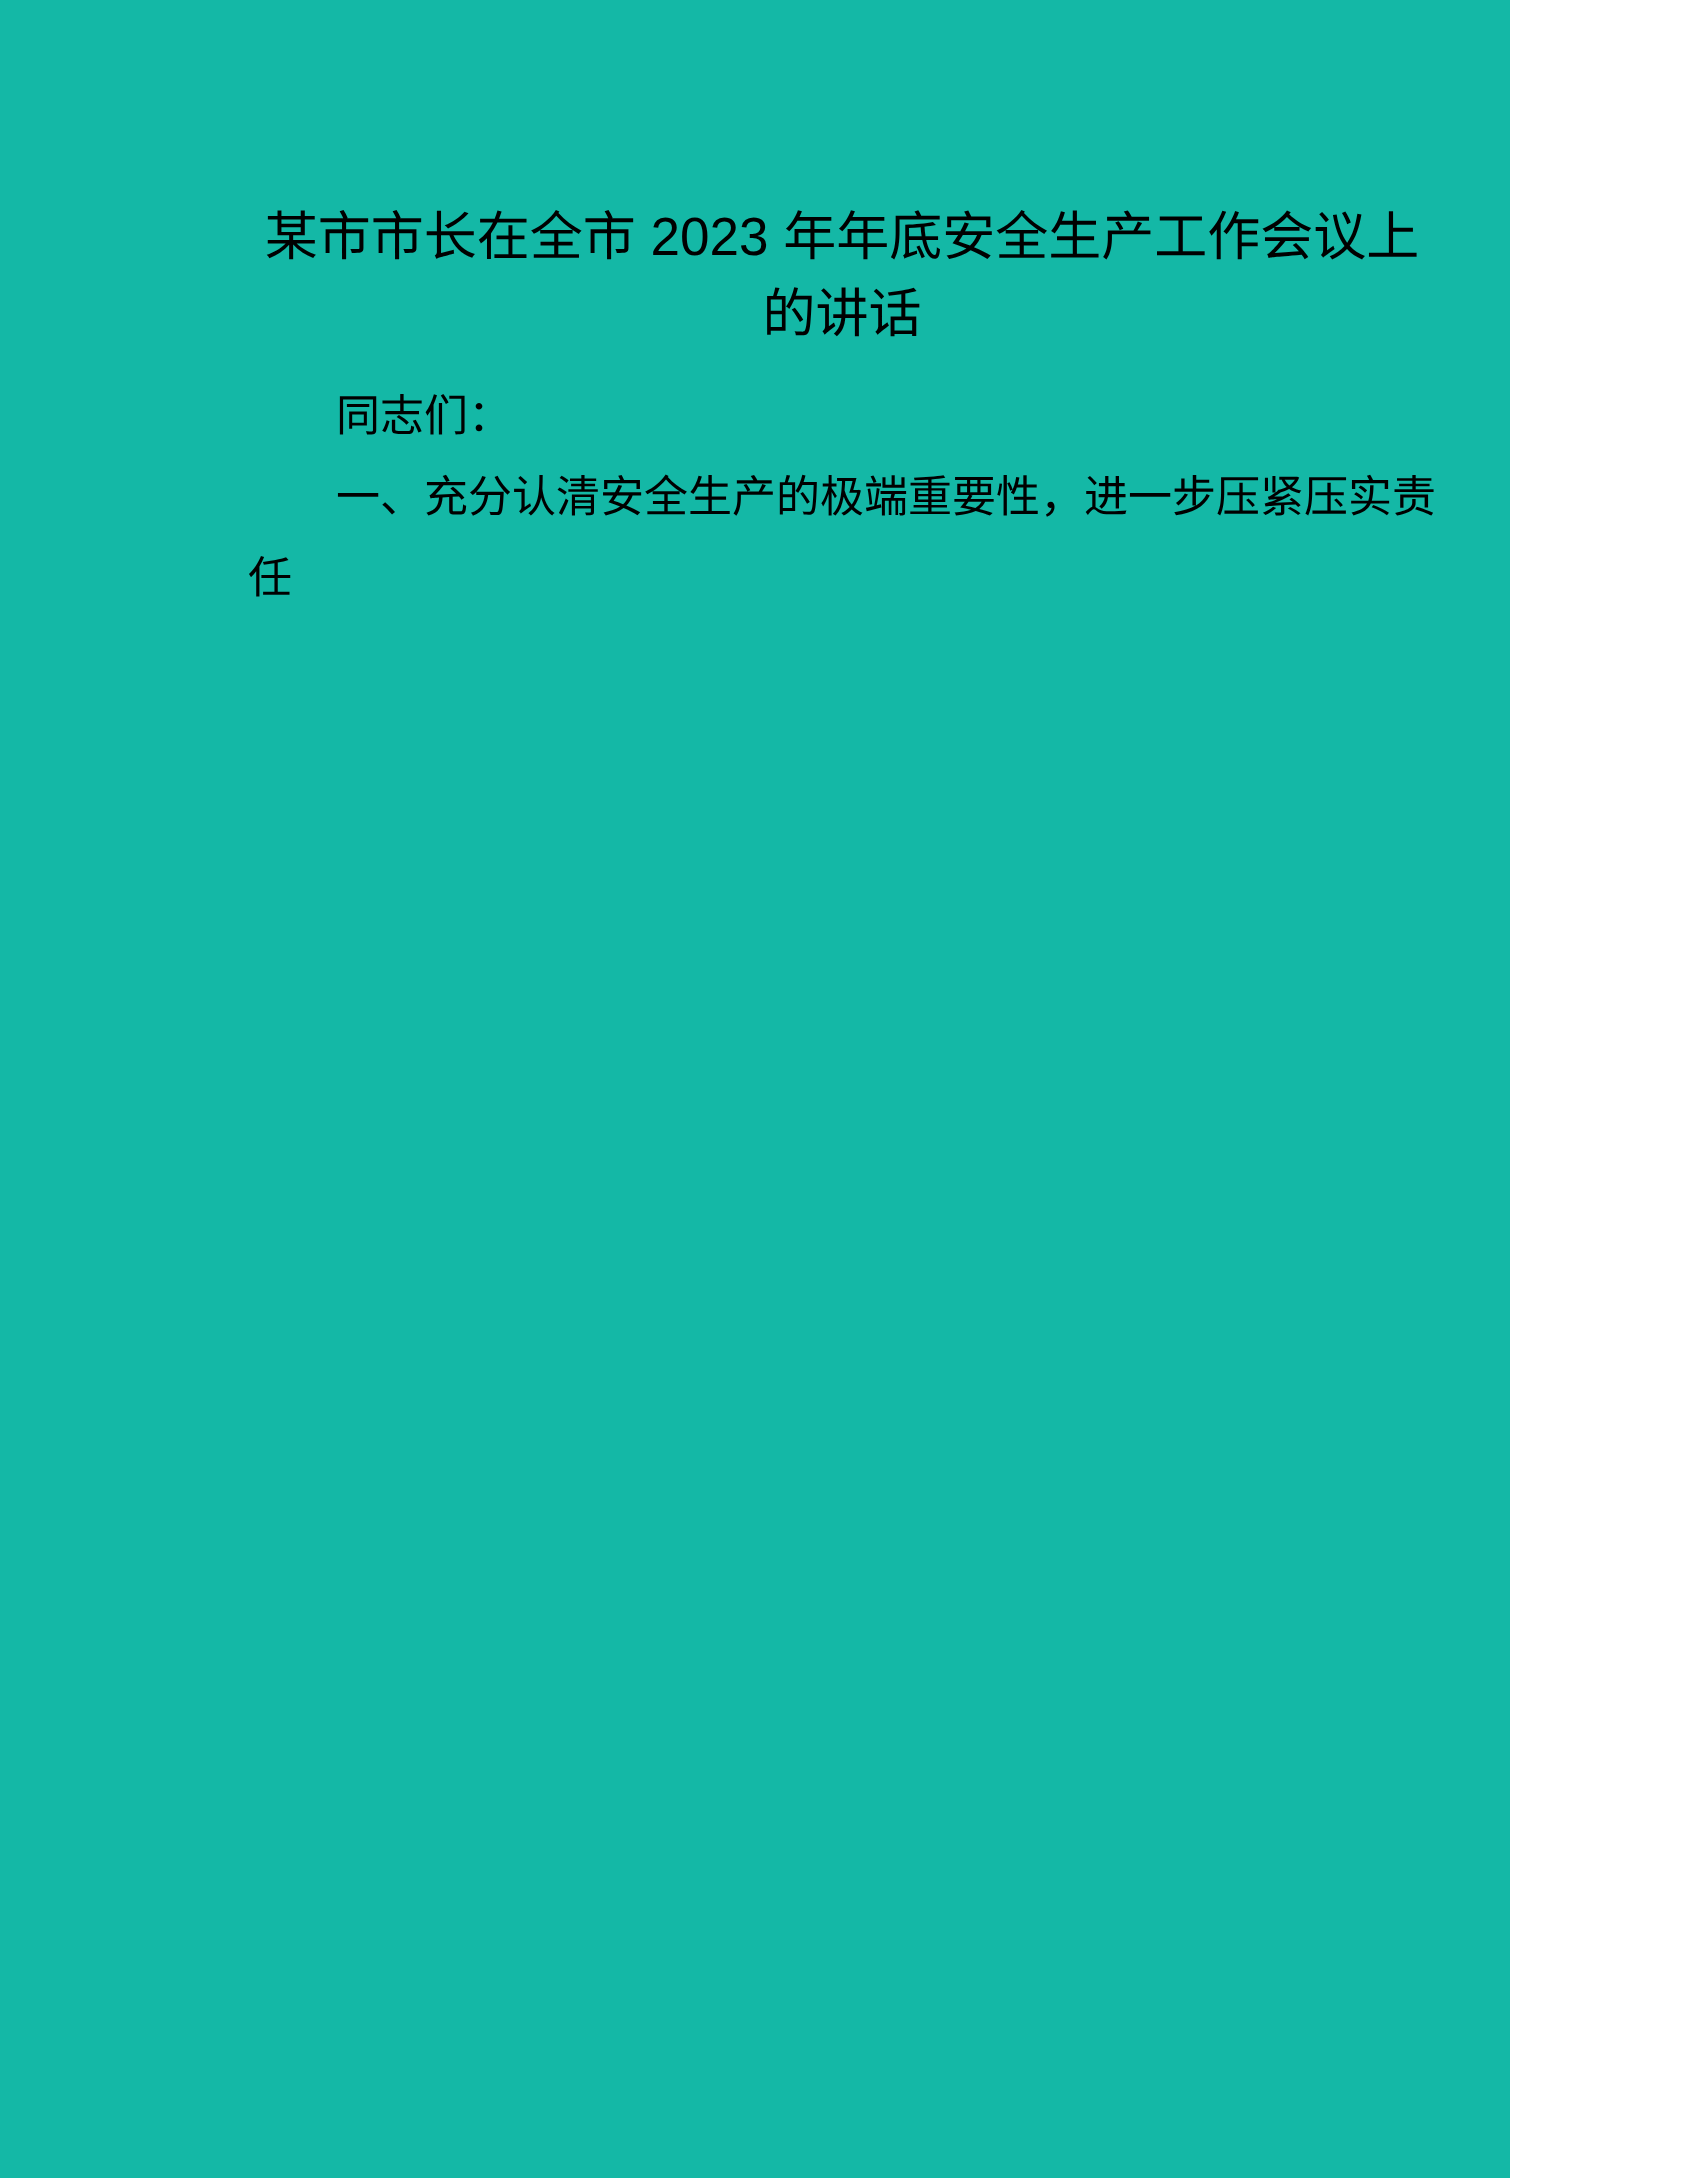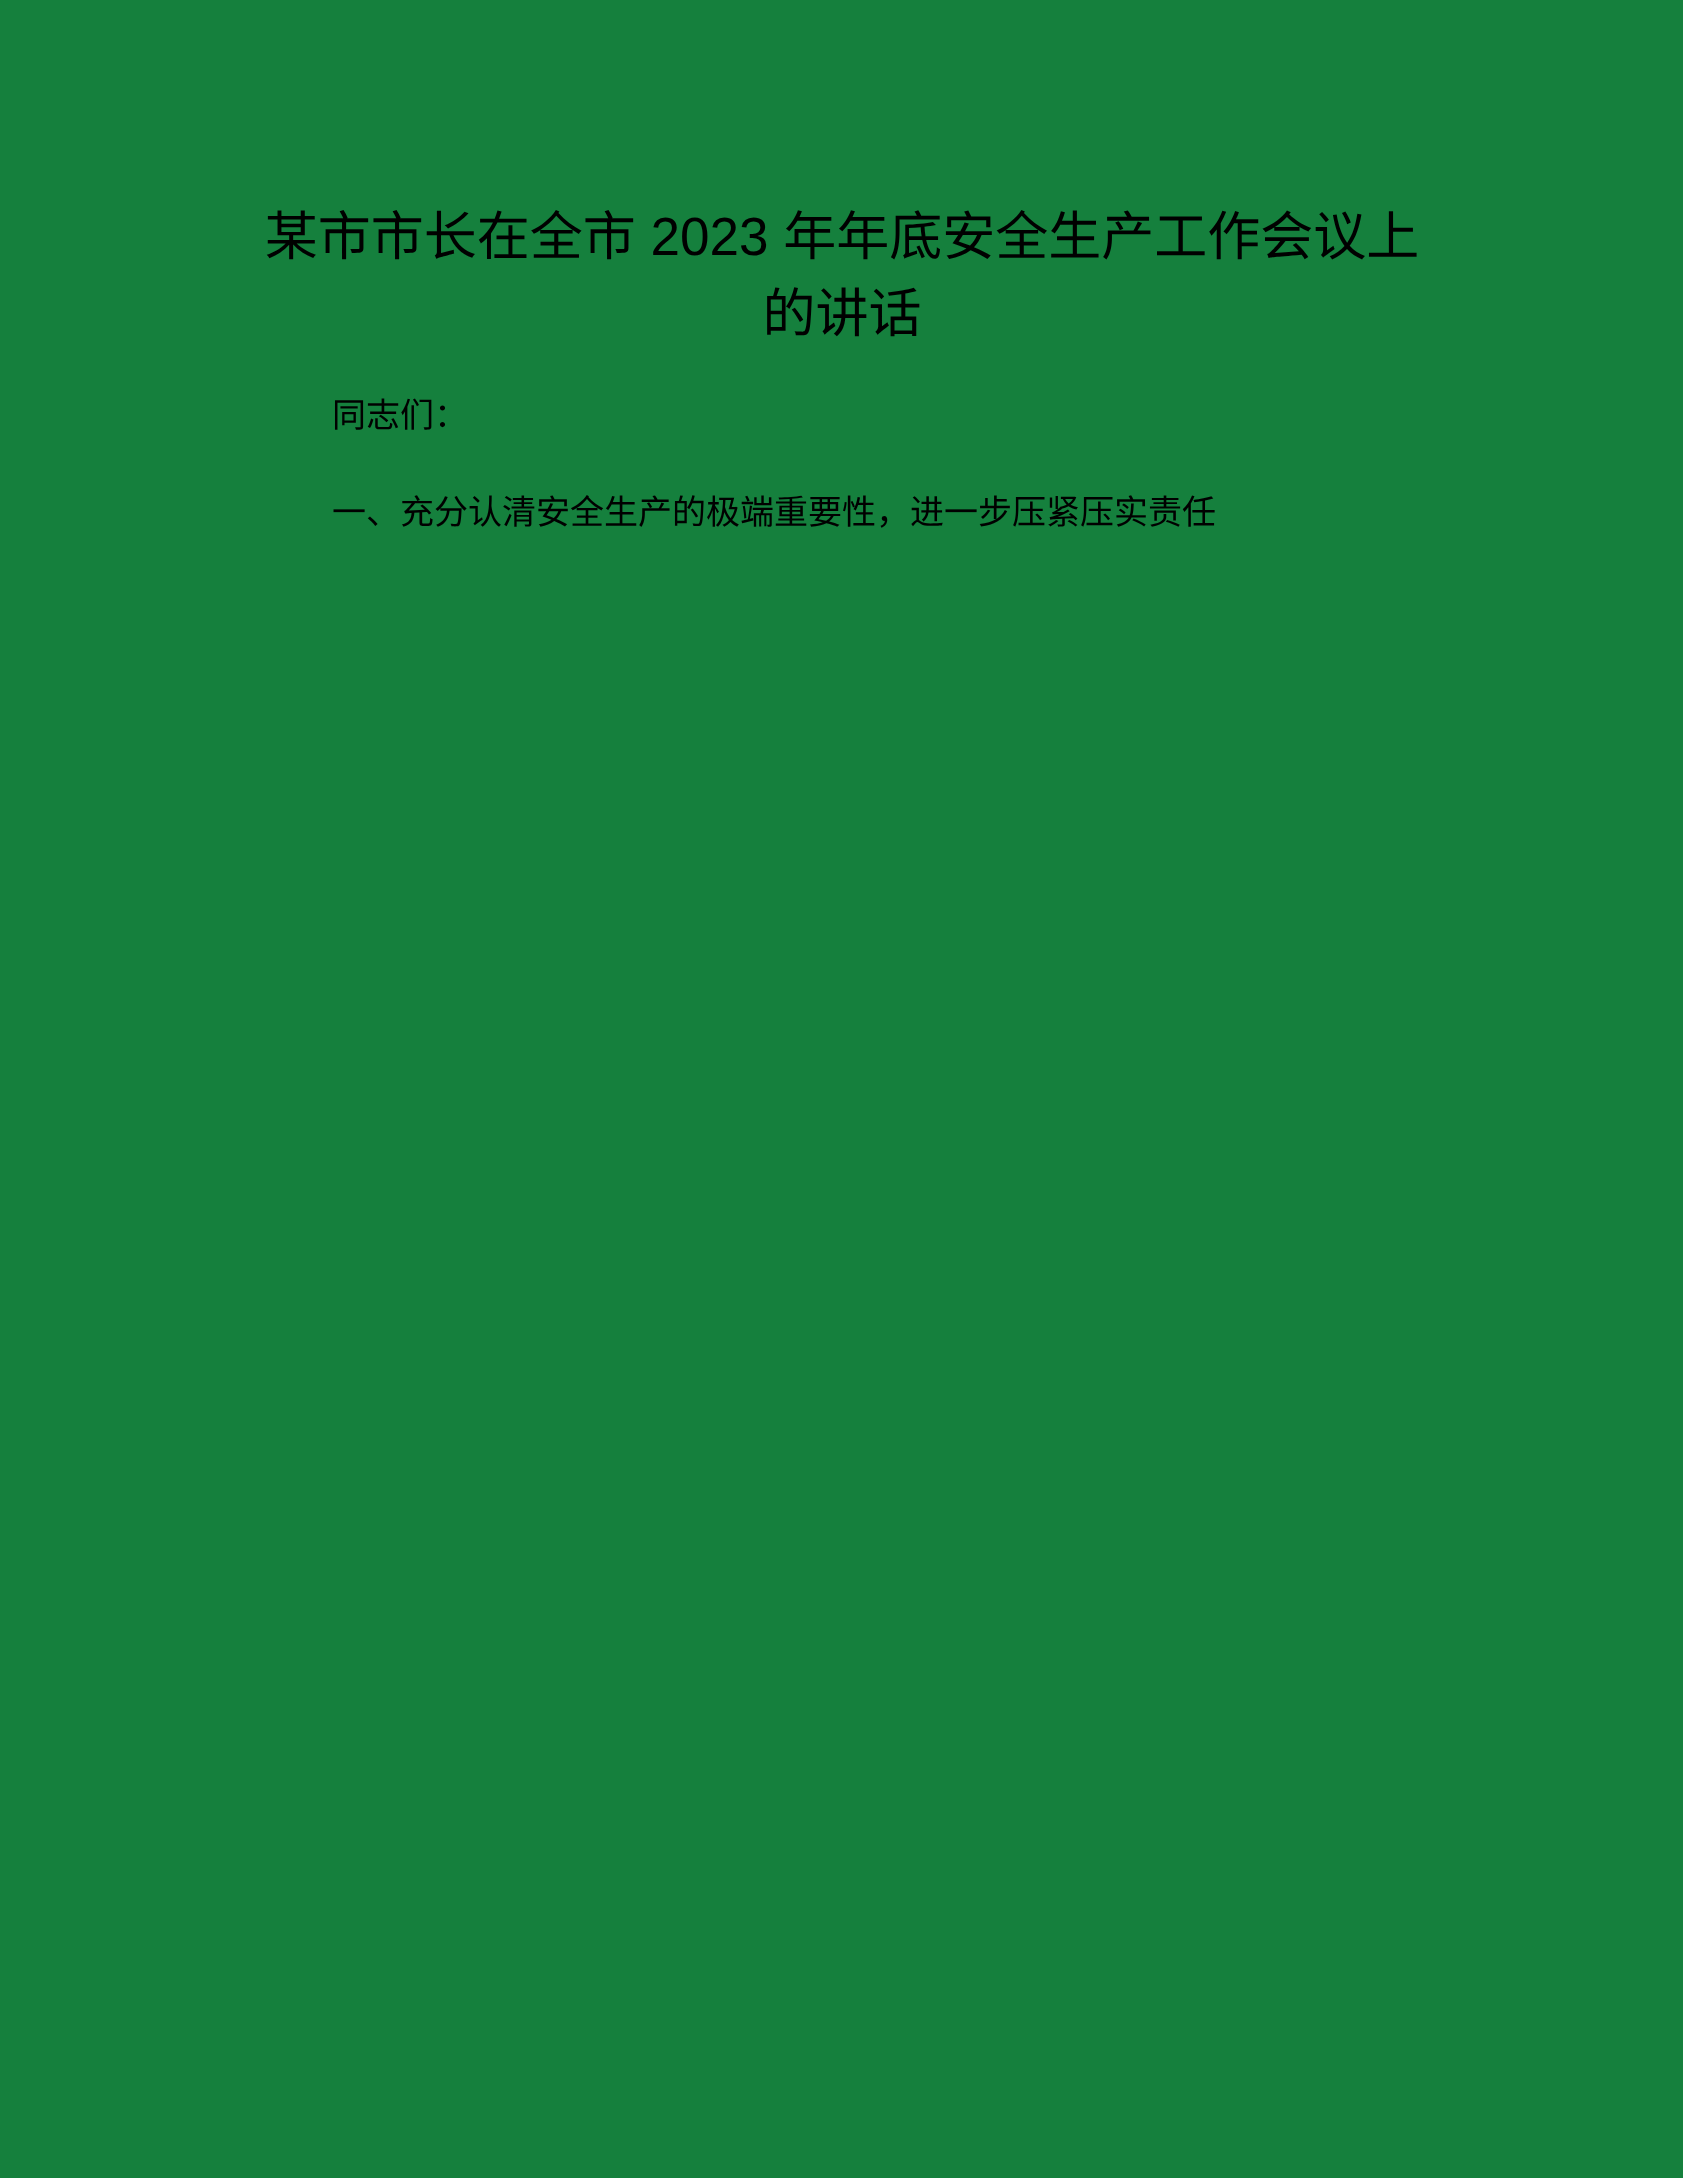--- a/index.html
+++ b/index.html
@@ -7,41 +7,41 @@
     padding: 0;
   }
   body {
     width: 1683px;
     height: 2178px;
     background: #ffffff;
     font-family: "Liberation Sans", sans-serif;
   }
   .page {
     position: relative;
-    width: 1683px;
+    width: 1510px;
     height: 2178px;
-    background: #15803d;
+    background: #14b8a6;
     overflow: hidden;
     color: #000000;
   }
   .page-inner {
     margin: 0 248px;
     width: 1188px;
   }
   .doc-title {
     margin: 198px 0 23px 0;
     font-size: 53px;
     line-height: 77px;
     font-weight: 400;
     text-align: center;
     color: #000000;
   }
   .para {
-    margin: 16px;
-    font-size: 34px;
+    margin: 0;
+    font-size: 44px;
     line-height: 81px;
     text-align: justify;
     text-indent: 2em;
     color: #000000;
     word-break: normal;
     overflow-wrap: break-word;
   }
 </style>
 </head>
 <body>

